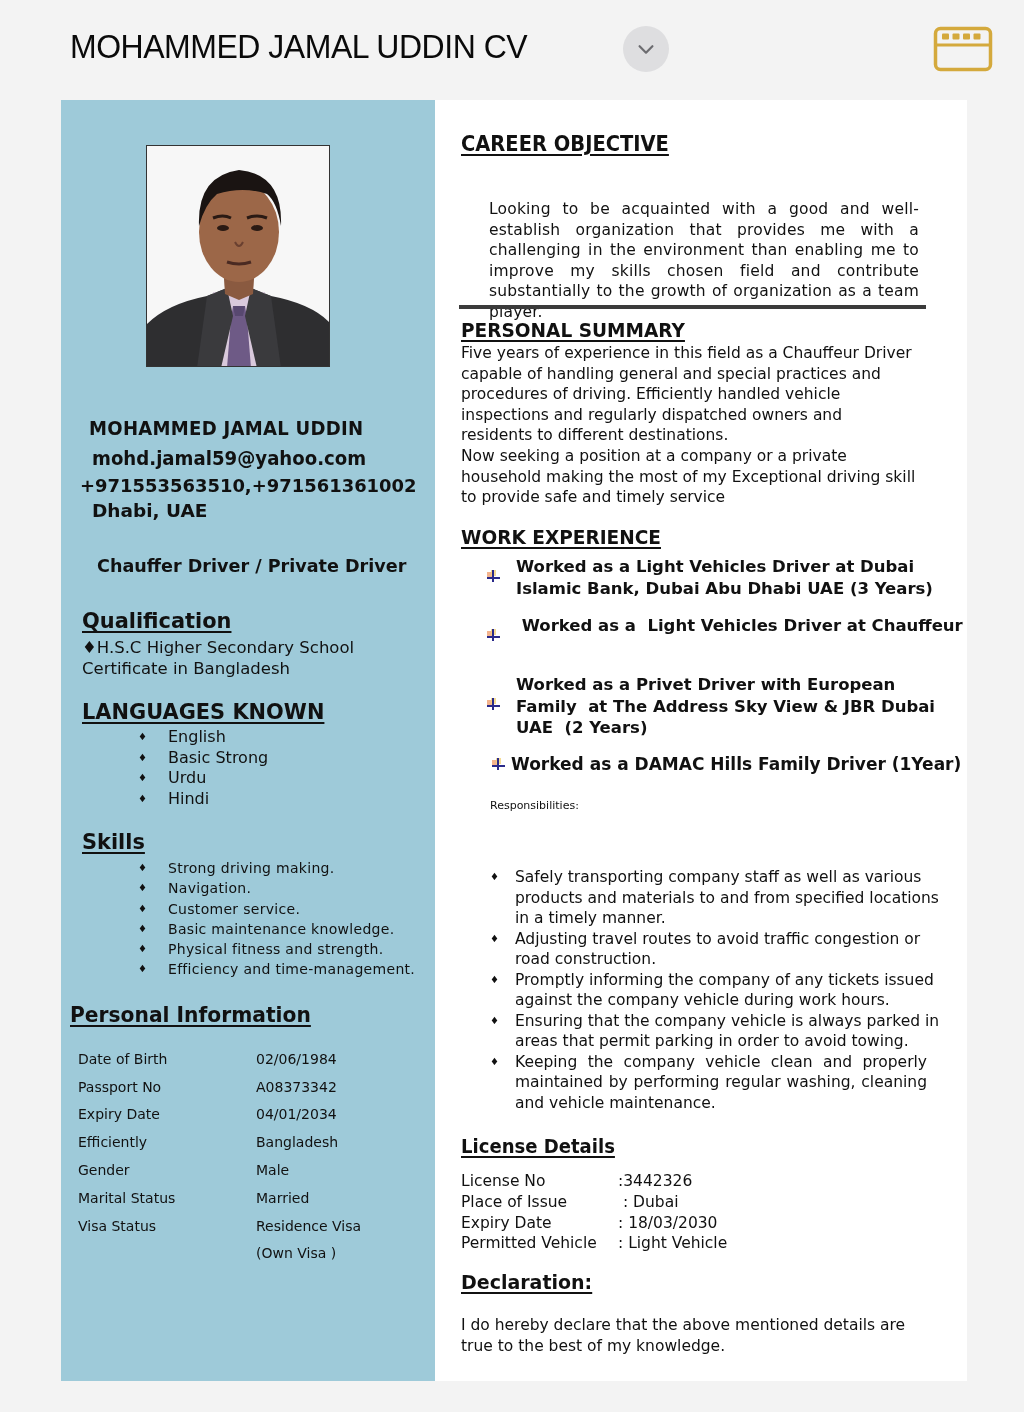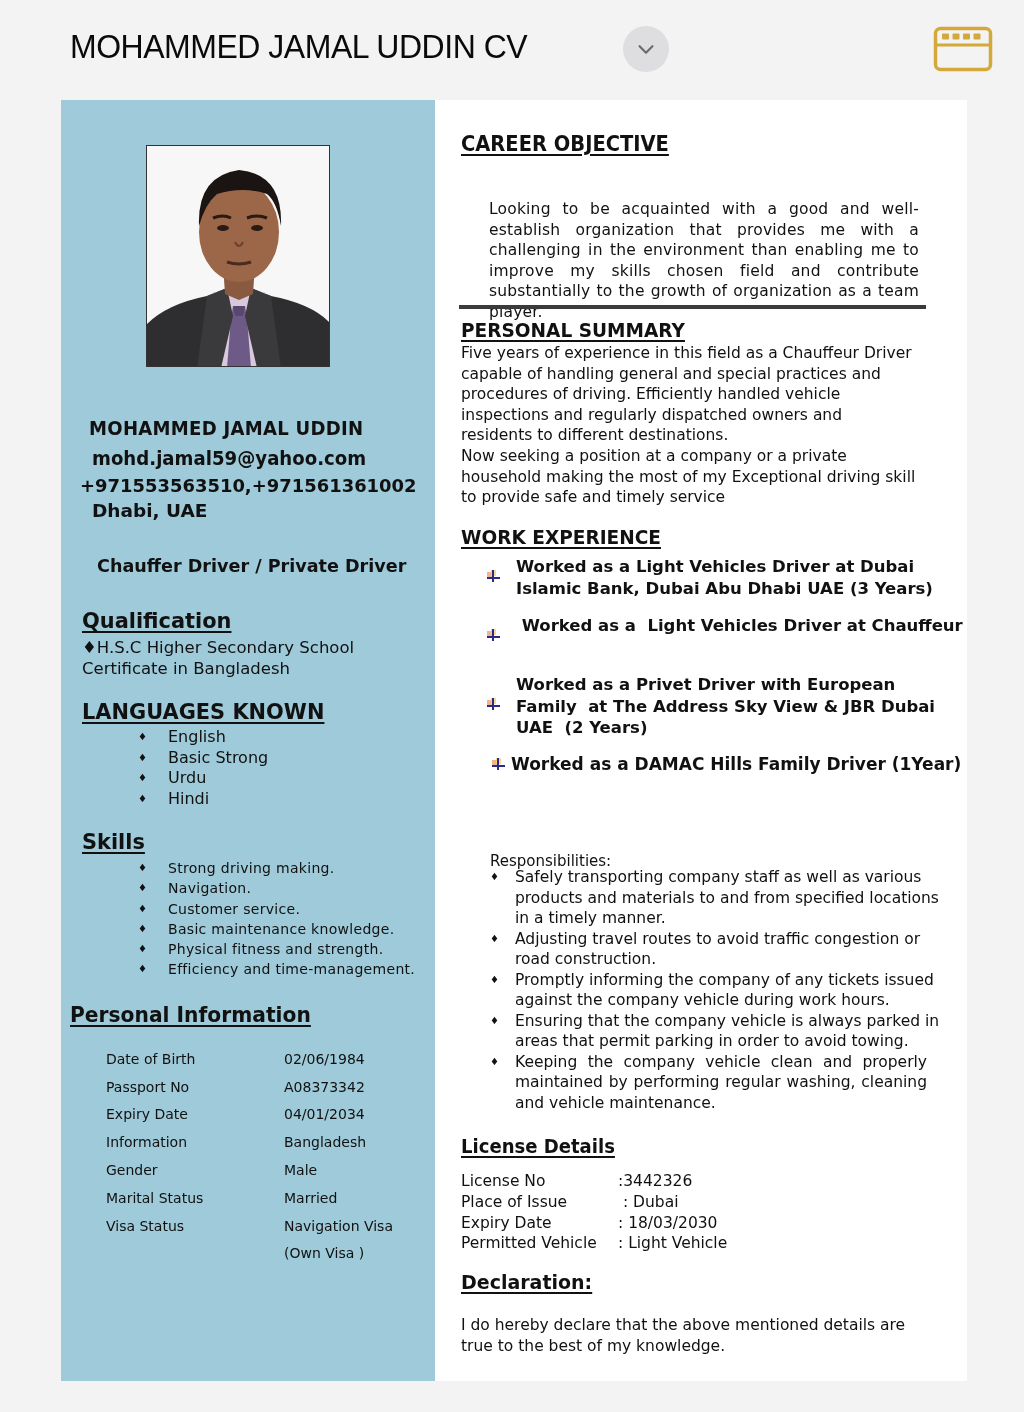--- a/index.html
+++ b/index.html
@@ -35,21 +35,21 @@
   .bullet-list li { position: relative; padding-left: 30px; white-space: nowrap; }
   .bullet-list li .dot { position: absolute; left: 0; top: 0; font-size: 10px; }
   .lang-list { left: 77px; top: 627px; font-size: 16px; line-height: 20.5px; }
   .lang-list li .dot { line-height: 20.5px; }
 
   .skills-h { left: 21px; top: 729px; }
   .skills-list { left: 77px; top: 758px; font-size: 14px; line-height: 20.3px; letter-spacing: 0.3px; }
   .skills-list li .dot { line-height: 20.3px; }
 
   .pinfo-h { position: absolute; left: 9px; top: 902px; font-size: 22px; transform: scaleX(0.92); transform-origin: left; }
-  .pinfo-table { position: absolute; left: 17px; top: 945px; font-size: 14px; margin-left: 28px; }
+  .pinfo-table { position: absolute; left: 17px; top: 945px; font-size: 14px; }
   .pinfo-row { display: flex; height: 27.8px; align-items: center; }
   .pinfo-row .k { width: 178px; }
   .pinfo-row .v { white-space: nowrap; }
 
   .main { position: absolute; left: 374px; top: 0; width: 532px; height: 1281px; }
   .main-h { position: absolute; left: 26px; font-size: 20.5px; transform: scaleX(0.95); transform-origin: left; }
   .obj-h { top: 32px; }
   .obj-text { position: absolute; left: 54px; top: 59px; width: 430px; font-size: 15.5px; line-height: 20.5px; text-align: justify; text-align-last: left; letter-spacing: 0.2px; margin-top: 40px; }
   .rule { position: absolute; left: 24px; top: 205px; width: 467px; height: 4px; background: #3b3b3b; }
 
@@ -64,21 +64,21 @@
   .w1 { top: 456px; }
   .w1 .bul { top: 12px; }
   .w2 { top: 515px; }
   .w2 .bul { top: 12px; }
   .w3 { top: 574px; }
   .w3 .bul { top: 22px; }
   .w4 { top: 654px; left: 55px; }
   .w4 .bul { top: 2px; left: 0; }
   .w4 .txt { left: 21px; font-size: 17px; }
 
-  .resp-label { position: absolute; left: 55px; top: 752px; font-size: 15px; }
+  .resp-label { position: absolute; left: 55px; top: 699px; font-size: 11px; }
   .resp-list { position: absolute; left: 55px; top: 767px; width: 460px; list-style: none; font-size: 15.5px; line-height: 20.5px; }
   .resp-list li { position: relative; padding-left: 25px; }
   .resp-list li .dot { position: absolute; left: 0; top: 0; font-size: 10px; line-height: 20.5px; }
   .resp-list li .t { display: block; }
   .resp-list li.just .t { text-align: justify; text-align-last: left; width: 412px; }
 
   .lic-h { top: 1035px; font-size: 19px; }
   .lic-table { position: absolute; left: 26px; top: 1071px; font-size: 15.5px; line-height: 20.8px; }
   .lic-row { display: flex; white-space: nowrap; }
   .lic-row .k { width: 157px; }
@@ -176,34 +176,34 @@
         </div>
       <div class="pinfo-row">
           <span class="k">Passport No</span>
           <span class="v">A08373342</span>
         </div>
       <div class="pinfo-row">
           <span class="k">Expiry Date</span>
           <span class="v">04/01/2034</span>
         </div>
       <div class="pinfo-row">
-          <span class="k">Information</span>
+          <span class="k">Efficiently</span>
           <span class="v">Bangladesh</span>
         </div>
       <div class="pinfo-row">
           <span class="k">Gender</span>
           <span class="v">Male</span>
         </div>
       <div class="pinfo-row">
           <span class="k">Marital Status</span>
           <span class="v">Married</span>
         </div>
       <div class="pinfo-row">
           <span class="k">Visa Status</span>
-          <span class="v">Navigation  Visa</span>
+          <span class="v">Residence  Visa</span>
         </div>
       <div class="pinfo-row">
           <span class="k"></span>
           <span class="v">(Own Visa )</span>
         </div>
     </div>
   </div>
 
   <div class="main">
     <div class="sec-h main-h obj-h">CAREER OBJECTIVE</div>

